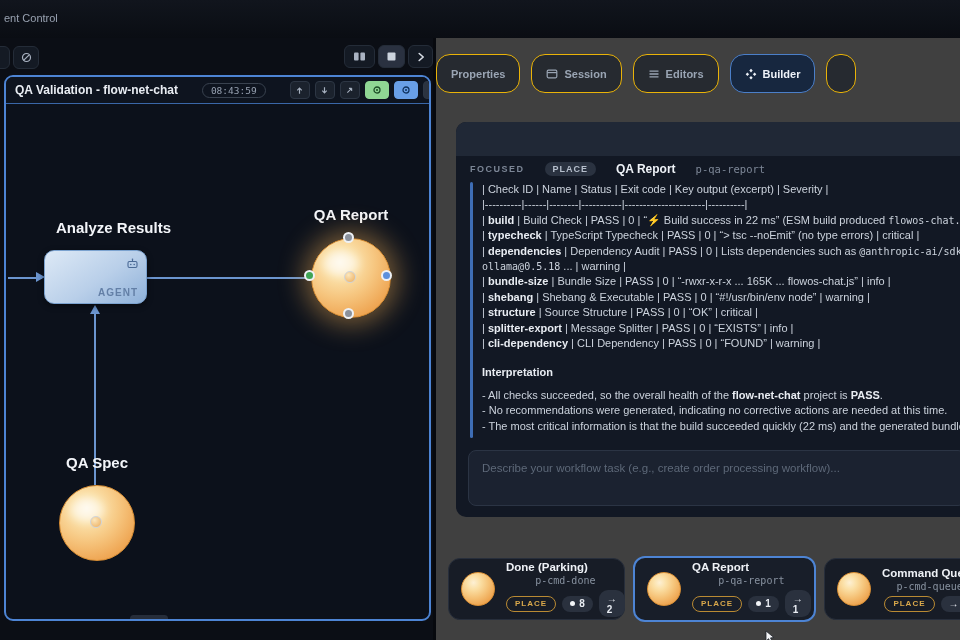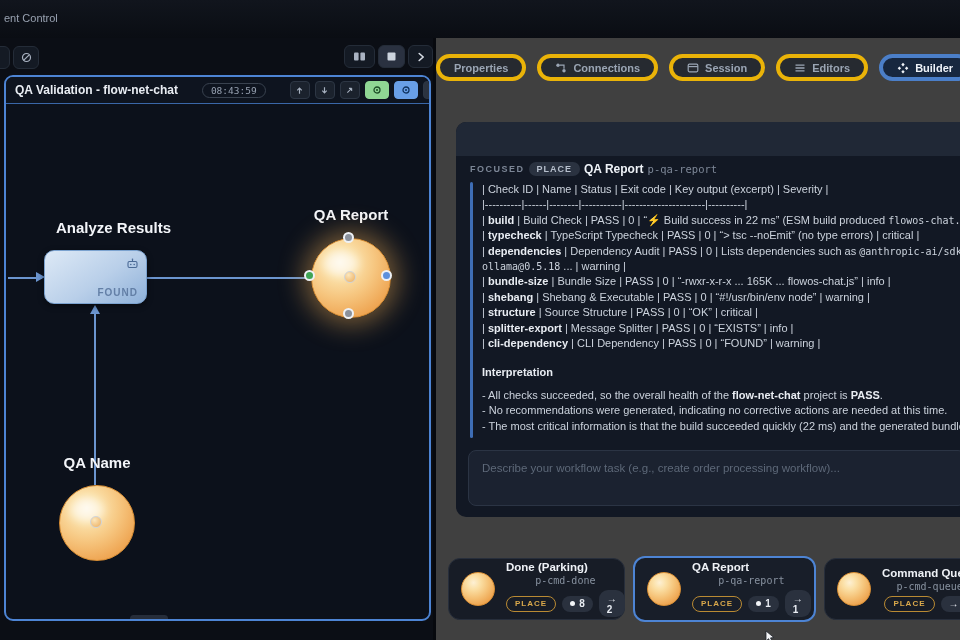--- a/index.html
+++ b/index.html
@@ -75,31 +75,31 @@
   .port { position:absolute; width:11px; height:11px; border-radius:50%; border:2.5px solid #eef1f5; }
   .port-top { left:337px; top:155px; background:#8b919b; }
   .port-left { left:298px; top:193px; background:#3fa454; }
   .port-right { left:375px; top:193px; background:#5c90dd; }
   .port-bottom { left:337px; top:231px; background:#8b919b; }
   .canvas-scrollbar { position:absolute; left:124px; top:538px; width:38px; height:7px;
     border-radius:4px; background:#262d3a; }
 
   
   .tabs { position:absolute; left:436px; top:54px; display:flex; gap:11px; align-items:center; }
-  .tab { display:flex; align-items:center; gap:6px; height:27px; padding:0 14px; border-radius:14px;
-    border:4px solid #eab308; background:rgba(22,28,38,.6); color:#9aa5b4; font-size:11px; font-weight:700;
+  .tab { display:flex; align-items:center; gap:6px; height:39px; padding:0 14px; border-radius:14px;
+    border:1px solid #eab308; background:rgba(22,28,38,.6); color:#9aa5b4; font-size:11px; font-weight:700;
     white-space:nowrap; }
   .tab.active { border-color:#4b7fc9; background:#17273f; color:#eef2f8;text-align:right; }
   .tab .ticon { display:flex; align-items:center; }
 
   .chat-panel { position:absolute; left:456px; top:122px; width:520px; height:395px;
     border-radius:10px; background:#121824; }
   .chat-header { position:absolute; left:0; top:0; right:0; height:34px; background:#202836;
     border-radius:10px 10px 0 0; }
-  .focus-row { position:absolute; left:14px; top:40px; display:flex; align-items:center; gap:4px; }
+  .focus-row { position:absolute; left:14px; top:40px; display:flex; align-items:center; gap:20px; }
   .focus-kicker { font-size:9px; font-weight:700; letter-spacing:1.5px; color:#7c8696; }
   .focus-badge { font-size:9px; font-weight:700; letter-spacing:1px; color:#b6bfcc; background:#2a3240;
     border-radius:8px; padding:2px 8px; }
   .focus-title { font-size:12px; font-weight:700; color:#eef2f7; }
   .focus-id { font-family:"DejaVu Sans Mono", monospace; font-size:10.5px; color:#7d8797; }
 
   .message { position:absolute; left:14px; top:60px; right:0; height:256px; display:flex; overflow:hidden; }
   .msg-bar { width:3px; border-radius:2px; background:#3e6db5; flex:0 0 3px; }
   .msg-content { padding-left:9px; font-size:11px; line-height:15.4px; color:#ccd3dd;
     white-space:pre; overflow:hidden; }
@@ -183,32 +183,32 @@
 
       <div class="node-label lbl-agent">Analyze Results</div>
       <div class="agent-node">
         <span class="agent-icon"><svg width="13" height="13" viewBox="0 0 13 13" fill="none" stroke="#4a6a96" stroke-width="1.1">
               <rect x="2" y="4.5" width="9" height="6" rx="1.4"></rect>
               <path d="M6.5 4.5V2.9"></path>
               <circle cx="6.5" cy="2.2" r="0.8" fill="#4a6a96" stroke="none"></circle>
               <circle cx="4.8" cy="7.5" r="0.8" fill="#4a6a96" stroke="none"></circle>
               <circle cx="8.2" cy="7.5" r="0.8" fill="#4a6a96" stroke="none"></circle>
             </svg></span>
-        <span class="agent-badge">FOUND</span>
+        <span class="agent-badge">AGENT</span>
       </div>
 
       <div class="node-label lbl-report">QA Report</div>
       <div class="place-circle circle-report"></div>
       <div class="token token-report"></div>
       <div class="port port-top"></div>
       <div class="port port-left"></div>
       <div class="port port-right"></div>
       <div class="port port-bottom"></div>
 
-      <div class="node-label lbl-spec">QA Name</div>
+      <div class="node-label lbl-spec">QA Spec</div>
       <div class="place-circle circle-spec"></div>
       <div class="token token-spec"></div>
 
       <div class="canvas-scrollbar"></div>
     </div>
 
     <div class="canvas-header">
       <span class="canvas-title">QA Validation - flow-net-chat</span>
       <span class="time-badge">08:43:59</span>
       <div class="ch-buttons">
@@ -244,30 +244,20 @@
               <path d="M2 5h6" stroke="currentColor" stroke-width="1.6" stroke-linecap="round"></path>
             </svg>
           </div>
       </div>
     </div>
   </div>
 
   <div class="tabs" id="tabs">
       <div class="tab">
         <span>Properties</span>
-      </div>
-      <div class="tab">
-        <span class="ticon">
-          <svg width="12" height="12" viewBox="0 0 12 12">
-            <circle cx="3" cy="3.2" r="1.7" fill="currentColor"></circle>
-            <circle cx="9" cy="8.8" r="1.7" fill="currentColor"></circle>
-            <path d="M4.7 3.2H9v3.6" fill="none" stroke="currentColor" stroke-width="1.2"></path>
-          </svg>
-        </span>
-        <span>Connections</span>
       </div>
       <div class="tab">
         <span class="ticon">
           <svg width="12" height="12" viewBox="0 0 12 12">
             <rect x="1.2" y="2.2" width="9.6" height="7.6" rx="1.2" fill="none" stroke="currentColor" stroke-width="1.2"></rect>
             <path d="M1.2 4.6h9.6" stroke="currentColor" stroke-width="1.2"></path>
           </svg>
         </span>
         <span>Session</span>
       </div>

